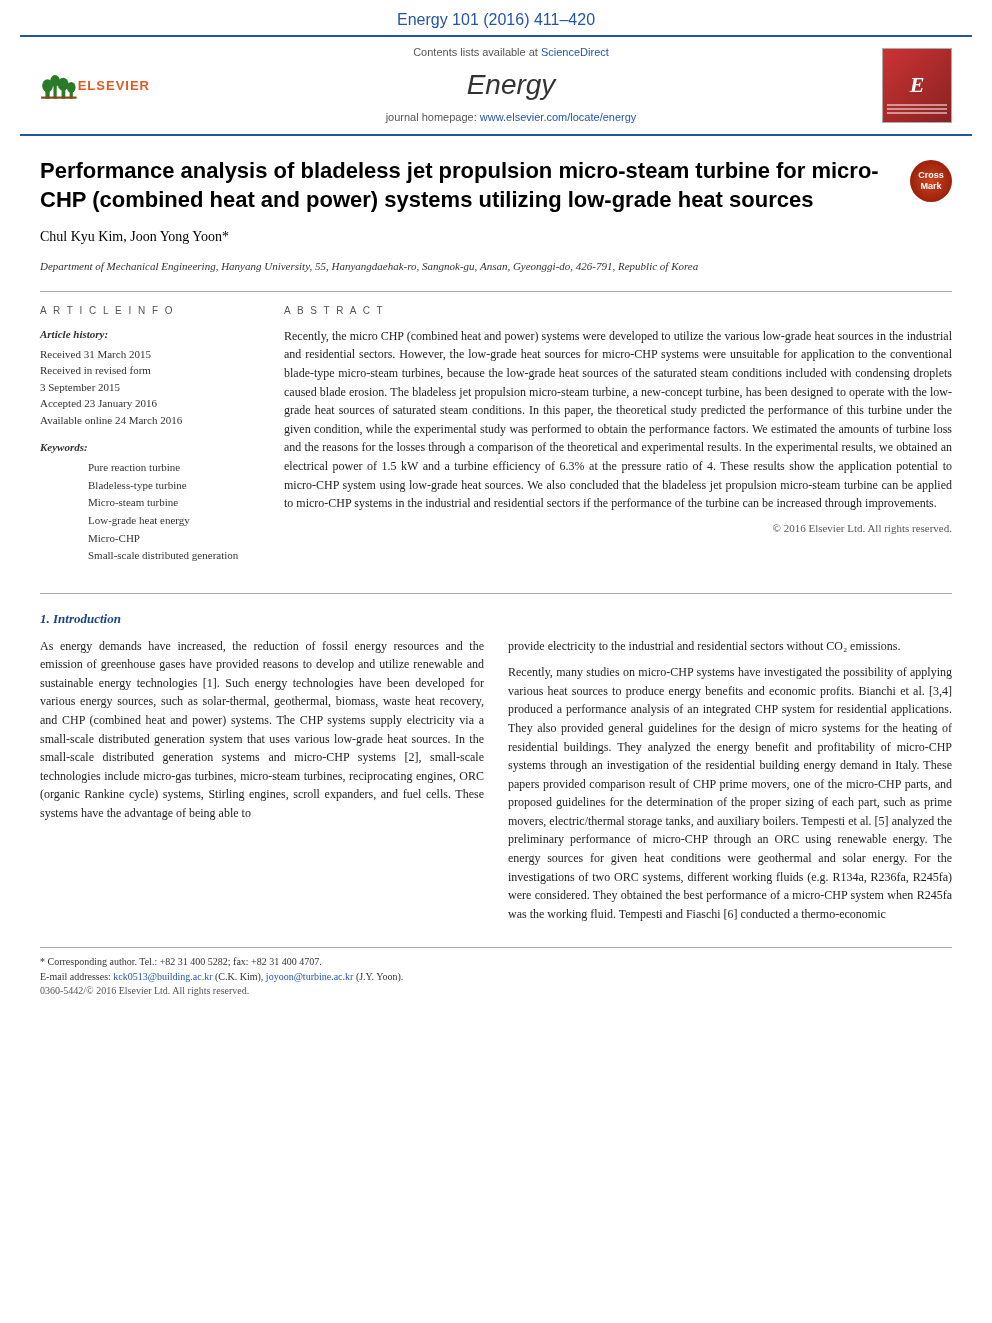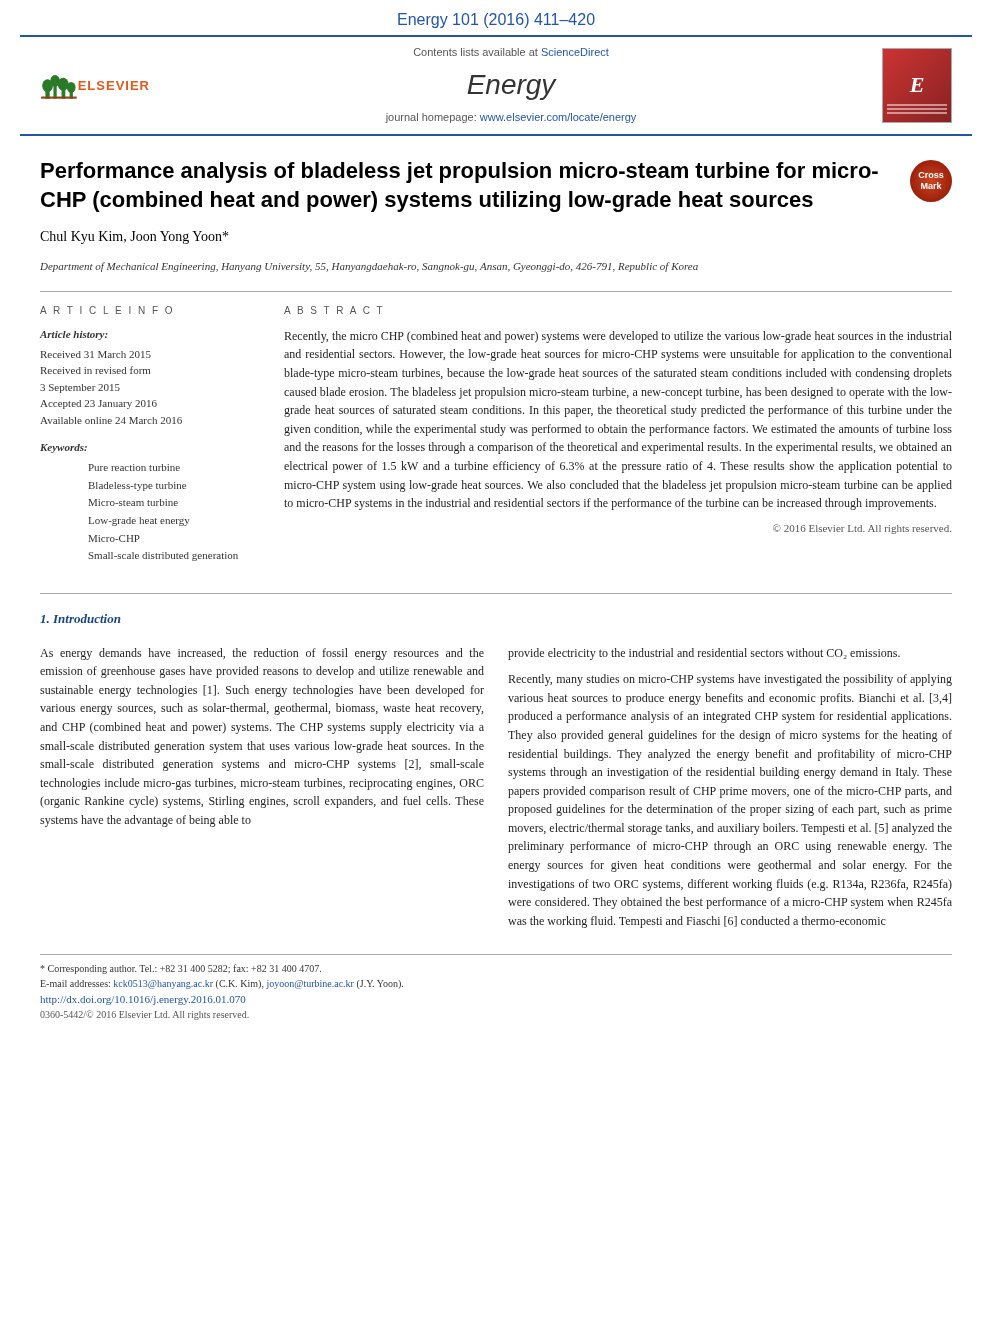--- a/index.html
+++ b/index.html
@@ -265,21 +265,21 @@
     }
 
     .body-col {
       flex: 1;
     }
 
     .intro-heading {
       font-size: 13px;
       font-weight: bold;
       color: #1a4488;
-      margin-bottom: 15px;
+      margin-bottom: 8px;
       font-style: italic;
     }
 
     .body-text {
       font-size: 12px;
       line-height: 1.55;
       text-align: justify;
       color: #222;
       margin-bottom: 8px;
     }
@@ -421,23 +421,20 @@
         <p class="body-text">provide electricity to the industrial and residential sectors without CO₂ emissions.</p>
         <p class="body-text">Recently, many studies on micro-CHP systems have investigated the possibility of applying various heat sources to produce energy benefits and economic profits. Bianchi et al. [3,4] produced a performance analysis of an integrated CHP system for residential applications. They also provided general guidelines for the design of micro systems for the heating of residential buildings. They analyzed the energy benefit and profitability of micro-CHP systems through an investigation of the residential building energy demand in Italy. These papers provided comparison result of CHP prime movers, one of the micro-CHP parts, and proposed guidelines for the determination of the proper sizing of each part, such as prime movers, electric/thermal storage tanks, and auxiliary boilers. Tempesti et al. [5] analyzed the preliminary performance of micro-CHP through an ORC using renewable energy. The energy sources for given heat conditions were geothermal and solar energy. For the investigations of two ORC systems, different working fluids (e.g. R134a, R236fa, R245fa) were considered. They obtained the best performance of a micro-CHP system when R245fa was the working fluid. Tempesti and Fiaschi [6] conducted a thermo-economic</p>
       </div>
     </div>
   </div>
 
   <div class="footnote-area">
     <div class="footnote-text">* Corresponding author. Tel.: +82 31 400 5282; fax: +82 31 400 4707.</div>
     <div class="footnote-text">
       <span>E-mail addresses:</span>
-      <a class="footnote-link">kck0513@hanyang.ac.kr</a>
+      <a class="footnote-link">kck0513@building.ac.kr</a>
       <span>(C.K. Kim),</span>
       <a class="footnote-link">joyoon@turbine.ac.kr</a>
       <span>(J.Y. Yoon).</span>
     </div>
-    <div class="footnote-text">
-      <a class="doi-line">http://dx.doi.org/10.1016/j.energy.2016.01.070</a>
-    </div>
     <div class="issn-line">0360-5442/© 2016 Elsevier Ltd. All rights reserved.</div>
   </div>
 </div>
 
 </body></html>

